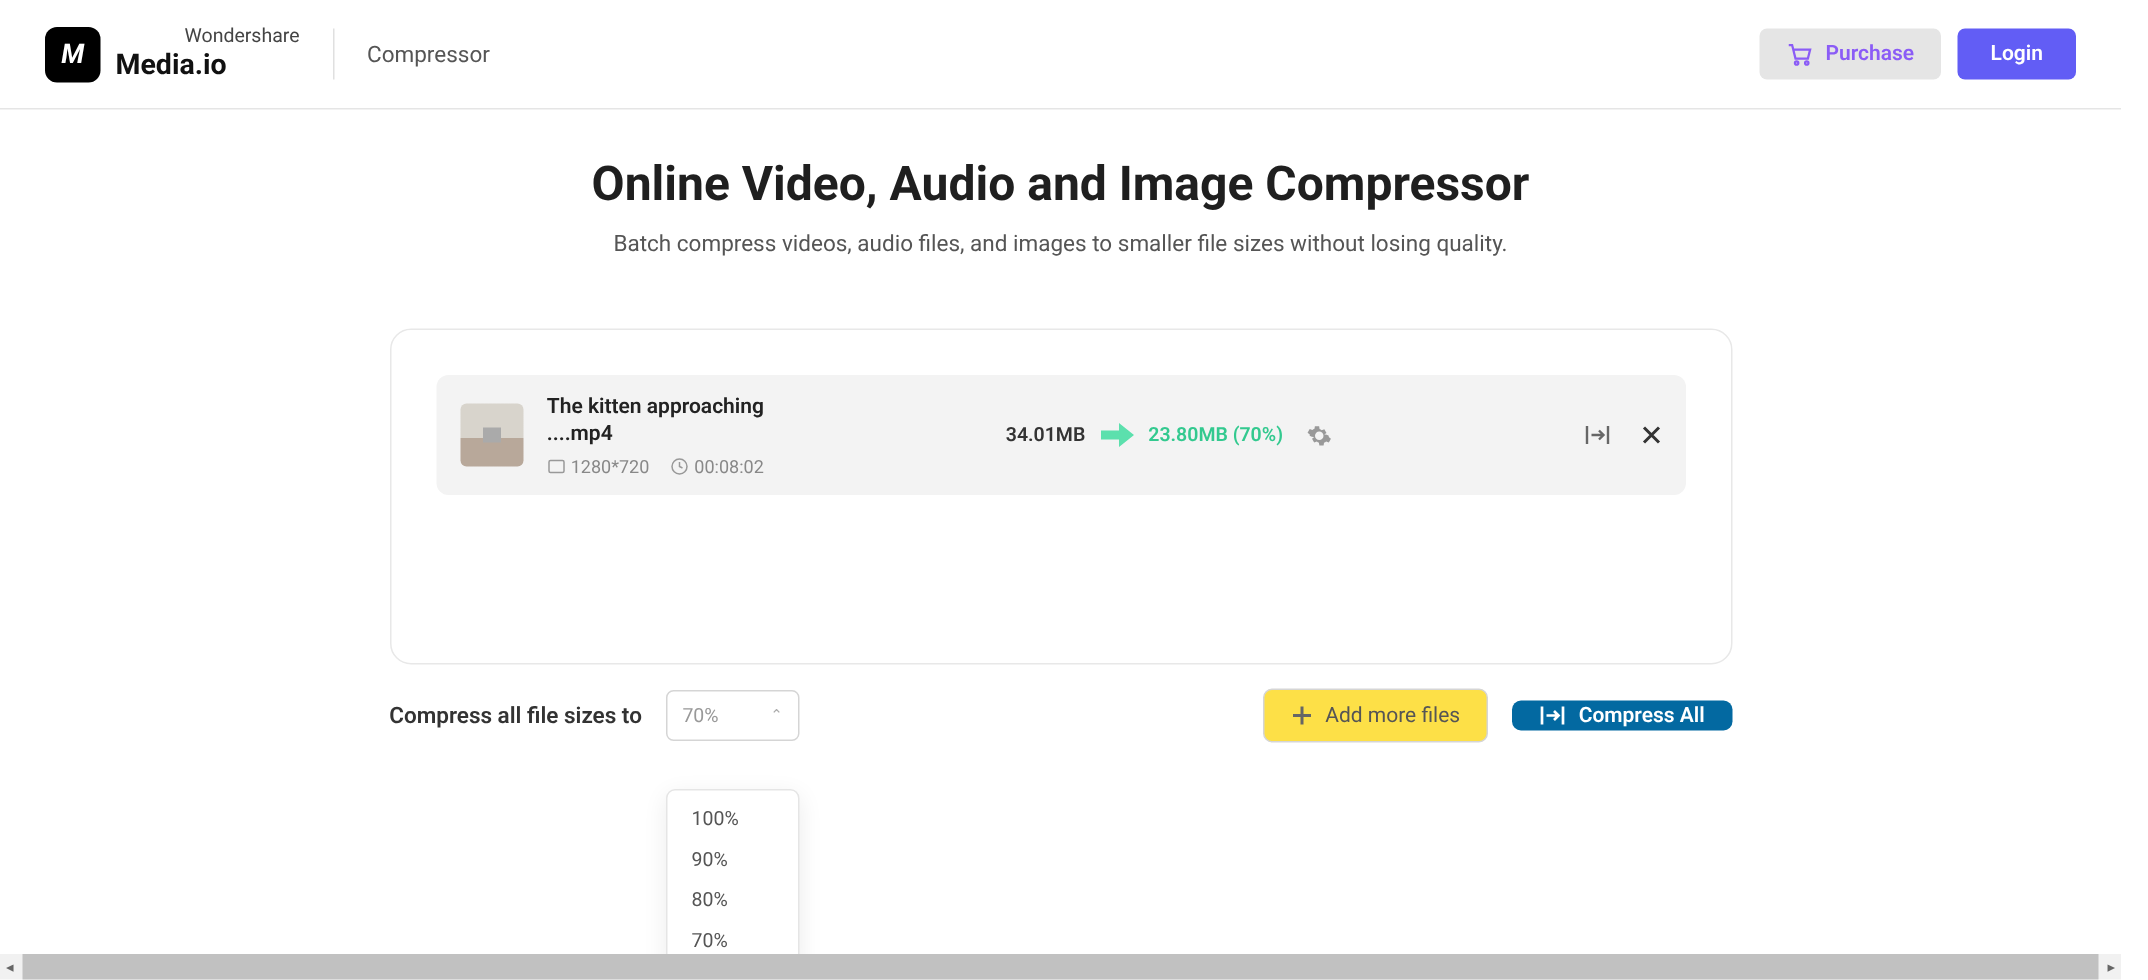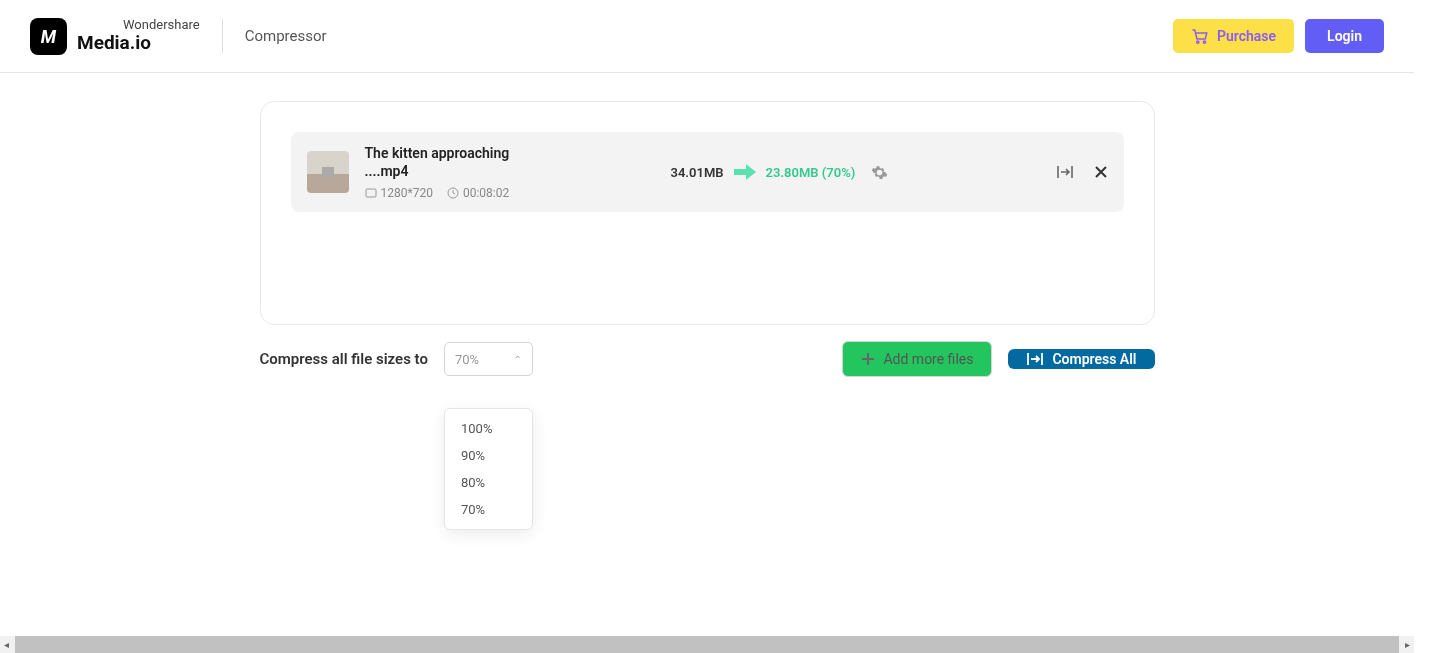--- a/index.html
+++ b/index.html
@@ -14,21 +14,21 @@
 
 .header { height:73px; border-bottom:1px solid #e5e5e5; display:flex; align-items:center; padding:0 30px; }
 .logo { display:flex; align-items:center; gap:10px; }
 .logo-mark { width:37px; height:37px; background:#000; border-radius:8px; display:flex; align-items:center; justify-content:center; color:#fff; font-weight:700; font-size:18px; font-style:italic; }
 .logo-text { display:flex; flex-direction:column; line-height:1.1; }
 .logo-brand { font-size:13px; color:#444;margin-left:46px; }
 .logo-product { font-size:19px; font-weight:700; color:#111; }
 .divider { width:1px; height:34px; background:#e0e0e0; margin:0 22px; }
 .header-title { font-size:15px; color:#555; }
 .header-actions { margin-left:auto; display:flex; gap:11px; }
-.btn-purchase { background:#fde047; color:#8b5cf6; border:none; border-radius:5px; padding:9px 18px; font-size:14px; font-weight:600; display:flex; align-items:center; gap:8px; cursor:pointer; }
+.btn-purchase { background:#e5e5e5; color:#8b5cf6; border:none; border-radius:5px; padding:9px 18px; font-size:14px; font-weight:600; display:flex; align-items:center; gap:8px; cursor:pointer; }
 .btn-login { background:#625df5; color:#fff; border:none; border-radius:5px; padding:9px 22px; font-size:14px; font-weight:600; cursor:pointer; }
 
 .hero { text-align:center; padding:30px 0 20px; }
 .hero-title { font-size:32px; font-weight:700; color:#1f1f1f; margin-bottom:12px; }
 .hero-sub { font-size:15px; color:#555; }
 
 .panel { width:895px; margin:28px auto 0; border:1px solid #e8e8e8; border-radius:14px; padding:30px 30px 112px; position:relative; }
 .file-row { background:#f3f3f3; border-radius:8px; padding:12px 16px; display:flex; align-items:center; gap:16px; }
 .thumb { width:42px; height:42px; background:linear-gradient(#d8d4cc 0 55%, #b8a89a 55% 100%); border-radius:4px; position:relative; }
 .thumb::after{content:"";position:absolute;left:50%;top:50%;width:12px;height:10px;background:#aaa;transform:translate(-50%,-50%);}
@@ -46,21 +46,21 @@
 .close-icon { color:#444; cursor:pointer; font-size:18px; }
 
 .dropdown-menu { position:absolute; left:444px; top:307px; width:89px; background:#fff; border:1px solid #e5e5e5; border-radius:6px; box-shadow:0 4px 16px rgba(0,0,0,.08); padding:6px 0; z-index:10; }
 .dropdown-item { padding:6px 16px; font-size:13px; color:#555; cursor:pointer; }
 
 .footer-bar { width:895px; margin:16px auto 0; display:flex; align-items:center; gap:16px; }
 .footer-label { font-size:15px; font-weight:600; color:#333; }
 .select-box { width:89px; height:34px; border:1px solid #d5d5d5; border-radius:5px; background:#fff; padding:0 10px; display:flex; align-items:center; justify-content:space-between; font-size:13px; color:#999; cursor:pointer; }
 .chev { font-size:10px; color:#aaa; }
 .spacer { flex:1; }
-.btn-add { background:#22c55e; border:1px solid #d5d5d5; border-radius:6px; padding:9px 18px; font-size:14px; color:#555; display:flex; align-items:center; gap:8px; cursor:pointer; }
+.btn-add { background:#fde047; border:1px solid #d5d5d5; border-radius:6px; padding:9px 18px; font-size:14px; color:#555; display:flex; align-items:center; gap:8px; cursor:pointer; }
 .btn-compress-all { background:#0369a1; color:#fff; border:none; border-radius:6px; padding:2px 18px; font-size:14px; font-weight:600; display:flex; align-items:center; gap:8px; cursor:pointer; }
 svg { display:block; }
 </style>
 </head>
 <body>
 
 <div class="viewport">
   <div class="header">
     <div class="logo">
       <div class="logo-mark">M</div>
@@ -79,20 +79,24 @@
             <path d="M2 2h3l3 12h11l2-8H6"></path>
           </svg>
         <span>Purchase</span>
       </button>
       <button class="btn-login">
         <span>Login</span>
       </button>
     </div>
   </div>
 
+  <div class="hero">
+    <h1 class="hero-title">Online Video, Audio and Image Compressor</h1>
+    <p class="hero-sub">Batch compress videos, audio files, and images to smaller file sizes without losing quality.</p>
+  </div>
 
   <div style="position:relative;">
     <div class="panel">
       <div class="file-row">
         <div class="thumb"></div>
         <div class="file-info">
           <div class="file-name">
             <span>The kitten approaching</span><br>
             <span>....mp4</span>
           </div>

